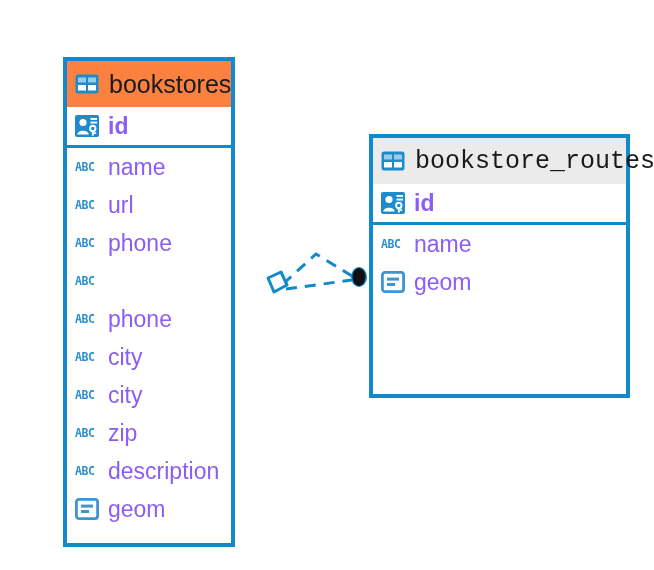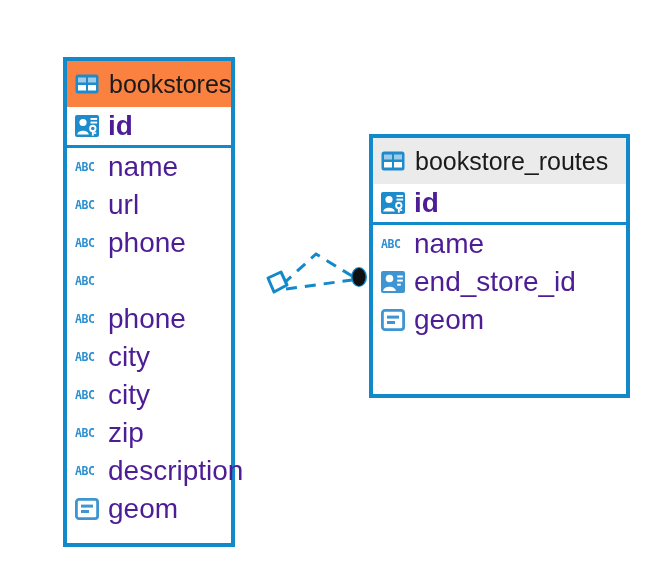--- a/index.html
+++ b/index.html
@@ -27,42 +27,42 @@
     border: 4px solid #1289ca;
   }
   .entity-header {
     display: flex;
     align-items: center;
     box-sizing: border-box;
     height: 46px;
     padding: 0 8px 0 7px;
   }
   .entity-header.accent-orange { background: #fb8141; }
-  .entity-header.accent-grey   { background: #ebebeb; }
+  .entity-header.accent-grey   { background: #ebebeb; font-family: Liberation Mono, monospace; }
   .entity-title {
     font-size: 25px;
     color: #1a1a1a;
     margin-left: 9px;
     white-space: nowrap;
     line-height: 1;
   }
 
   .pk-section {
     border-bottom: 3px solid #1289ca;
   }
   .field-row {
     display: flex;
     align-items: center;
     box-sizing: border-box;
     height: 38px;
     padding: 0 8px 0 7px;
   }
   .field-label {
-    font-size: 28px;
-    color: #4c1d95;
+    font-size: 23px;
+    color: #8b5cf6;
     margin-left: 8px;
     white-space: nowrap;
     line-height: 1;
   }
   .field-row.is-pk .field-label {
     font-weight: bold;
   }
 
   
   .icon {
@@ -269,33 +269,20 @@
       <div class="field-row">
         <span class="icon">
           <svg width="24" height="12" viewBox="0 0 24 12">
             <text x="0" y="10" font-family="'DejaVu Sans Mono', monospace" font-size="11.5" font-weight="bold" fill="#2e90d0" letter-spacing="-0.4">ABC</text>
           </svg>
         </span>
         <span class="field-label">name</span>
       </div>
 
 
-      <div class="field-row">
-        <span class="icon">
-          <svg width="24" height="22" viewBox="0 0 24 22">
-            <rect x="0" y="0" width="24" height="22" rx="2" fill="#3f94d2"></rect>
-            <circle cx="8.5" cy="7.5" r="3.8" fill="#ffffff"></circle>
-            <path d="M2.2 20 C2.6 14.4 14.4 14.4 14.8 20 Z" fill="#ffffff"></path>
-            <rect x="16.2" y="4.5" width="5.6" height="2" fill="#ffffff"></rect>
-            <rect x="16.2" y="8.6" width="5.6" height="2" fill="#ffffff"></rect>
-            <rect x="16.2" y="12.7" width="3.6" height="2" fill="#ffffff"></rect>
-          </svg>
-        </span>
-        <span class="field-label">end_store_id</span>
-      </div>
 
       <div class="field-row">
         <span class="icon">
           <svg width="24" height="22" viewBox="0 0 24 22">
             <rect x="1.4" y="1.4" width="21.2" height="19.2" rx="2.6" fill="#ffffff" stroke="#3f94d2" stroke-width="2.8"></rect>
             <rect x="6" y="6.6" width="12" height="3" fill="#3f94d2"></rect>
             <rect x="6" y="12" width="8" height="3" fill="#3f94d2"></rect>
           </svg>
         </span>
         <span class="field-label">geom</span>

